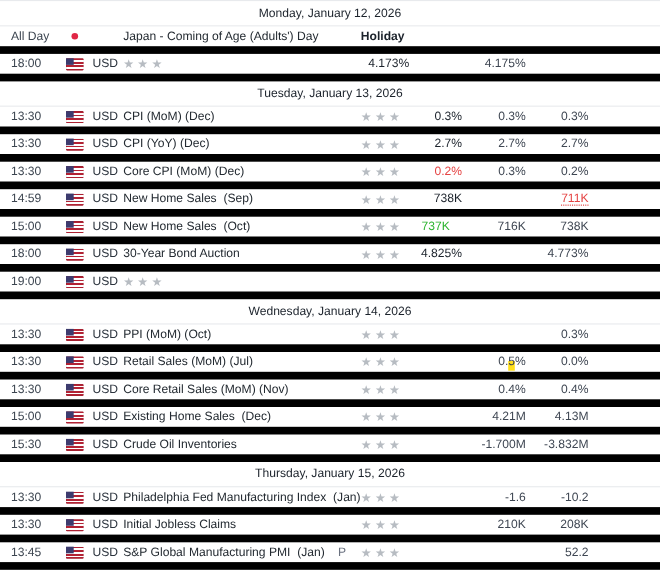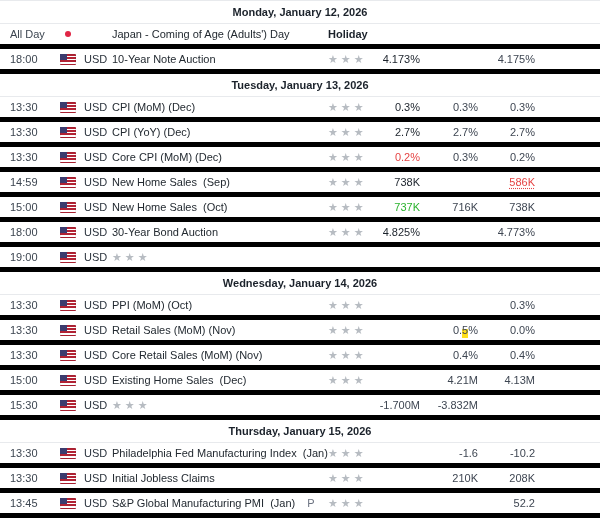--- a/index.html
+++ b/index.html
@@ -6,46 +6,46 @@
   #app {
     width:600px; height:519px;
     font-family:"Liberation Sans", sans-serif;
     font-size:11px; color:#3e4652;
     border-top:1px solid #e8eaed;
     box-sizing:border-box; overflow:hidden;
     background:#fff;
   }
   .date-row {
     height:23px; line-height:22px;
-    text-align:center; font-weight:700; color:#1b222b;
+    text-align:center; font-weight:400; color:#1b222b;
     border-bottom:1px solid #e8eaed;
     box-sizing:border-box;
   }
   .row {
     display:grid;
     grid-template-columns:60px 52px 216px 44px 48px 58px 57px auto;
     align-items:center;
     height:25px;
-    border-bottom:5px solid #000000;
+    border-bottom:7px solid #000000;
     box-sizing:border-box;
   }
   .cell { overflow:visible; white-space:nowrap; }
   .time { padding-left:10px; color:#3c4550; }
   .cur  { display:flex; align-items:center; gap:8px; }
   .curlabel { color:#2b333d; }
   .event { display:flex; align-items:flex-start; gap:8px; color:#232a31; }
   .event-name { white-space:pre; }
   .suffix { color:#6b7280; margin-left:4px; }
   .imp { }
   .stars { color:#b7bcc2; font-size:11px; letter-spacing:3px; }
   .holiday { font-weight:700; color:#1b222b; }
   .val { text-align:right; }
   .bold { font-weight:400; color:#1b222b; }
   .red { color:#e54444; }
-  .green { color:#2bb32e; }
+  .green { color:#2bb32e;text-align:center; }
   .dotted { text-decoration:underline dotted; text-underline-offset:2px; }
   .mark {
     display:inline-block;
     background:linear-gradient(to bottom, transparent 35%, #ffdf1b 35%);
     margin-bottom:-2px; padding-bottom:2px;
   }
   .flag { width:16px; height:11px; position:relative; flex:0 0 auto; display:inline-block; }
   .flag-us {
     background:repeating-linear-gradient(to bottom, #b22234 0 1.6px, #ffffff 1.6px 3.2px);
     box-shadow:inset 0 0 0 0.5px rgba(0,0,0,0.12);
@@ -81,23 +81,20 @@
       <div class="cell val "></div>
       <div class="cell val "></div>
       <div class="cell"></div>
     </div>
     <div class="row">
       <div class="cell time">18:00</div>
       <div class="cell cur">
         <span class="flag flag-us"></span>
         <span class="curlabel">USD</span>
       </div>
-      <div class="cell event">
-        <span class="event-name">10-Year Note Auction</span>
-      </div>
       <div class="cell imp"><span class="stars">★★★</span></div>
       <div class="cell val bold">4.173%</div>
       <div class="cell val "></div>
       <div class="cell val ">4.175%</div>
       <div class="cell"></div>
     </div>
     <div class="date-row">Tuesday, January 13, 2026</div>
     <div class="row">
       <div class="cell time">13:30</div>
       <div class="cell cur">
@@ -148,21 +145,21 @@
       <div class="cell cur">
         <span class="flag flag-us"></span>
         <span class="curlabel">USD</span>
       </div>
       <div class="cell event">
         <span class="event-name">New Home Sales  (Sep)</span>
       </div>
       <div class="cell imp"><span class="stars">★★★</span></div>
       <div class="cell val bold">738K</div>
       <div class="cell val "></div>
-      <div class="cell val red dotted">586K</div>
+      <div class="cell val red dotted">711K</div>
       <div class="cell"></div>
     </div>
     <div class="row">
       <div class="cell time">15:00</div>
       <div class="cell cur">
         <span class="flag flag-us"></span>
         <span class="curlabel">USD</span>
       </div>
       <div class="cell event">
         <span class="event-name">New Home Sales  (Oct)</span>
@@ -216,21 +213,21 @@
       <div class="cell val ">0.3%</div>
       <div class="cell"></div>
     </div>
     <div class="row">
       <div class="cell time">13:30</div>
       <div class="cell cur">
         <span class="flag flag-us"></span>
         <span class="curlabel">USD</span>
       </div>
       <div class="cell event">
-        <span class="event-name">Retail Sales (MoM) (Nov)</span>
+        <span class="event-name">Retail Sales (MoM) (Jul)</span>
       </div>
       <div class="cell imp"><span class="stars">★★★</span></div>
       <div class="cell val "></div>
       <div class="cell val "><span>0.</span><span class="mark">5</span><span>%</span></div>
       <div class="cell val ">0.0%</div>
       <div class="cell"></div>
     </div>
     <div class="row">
       <div class="cell time">13:30</div>
       <div class="cell cur">
@@ -259,20 +256,23 @@
       <div class="cell val "></div>
       <div class="cell val ">4.21M</div>
       <div class="cell val ">4.13M</div>
       <div class="cell"></div>
     </div>
     <div class="row">
       <div class="cell time">15:30</div>
       <div class="cell cur">
         <span class="flag flag-us"></span>
         <span class="curlabel">USD</span>
+      </div>
+      <div class="cell event">
+        <span class="event-name">Crude Oil Inventories</span>
       </div>
       <div class="cell imp"><span class="stars">★★★</span></div>
       <div class="cell val "></div>
       <div class="cell val ">-1.700M</div>
       <div class="cell val ">-3.832M</div>
       <div class="cell"></div>
     </div>
     <div class="date-row">Thursday, January 15, 2026</div>
     <div class="row">
       <div class="cell time">13:30</div>

